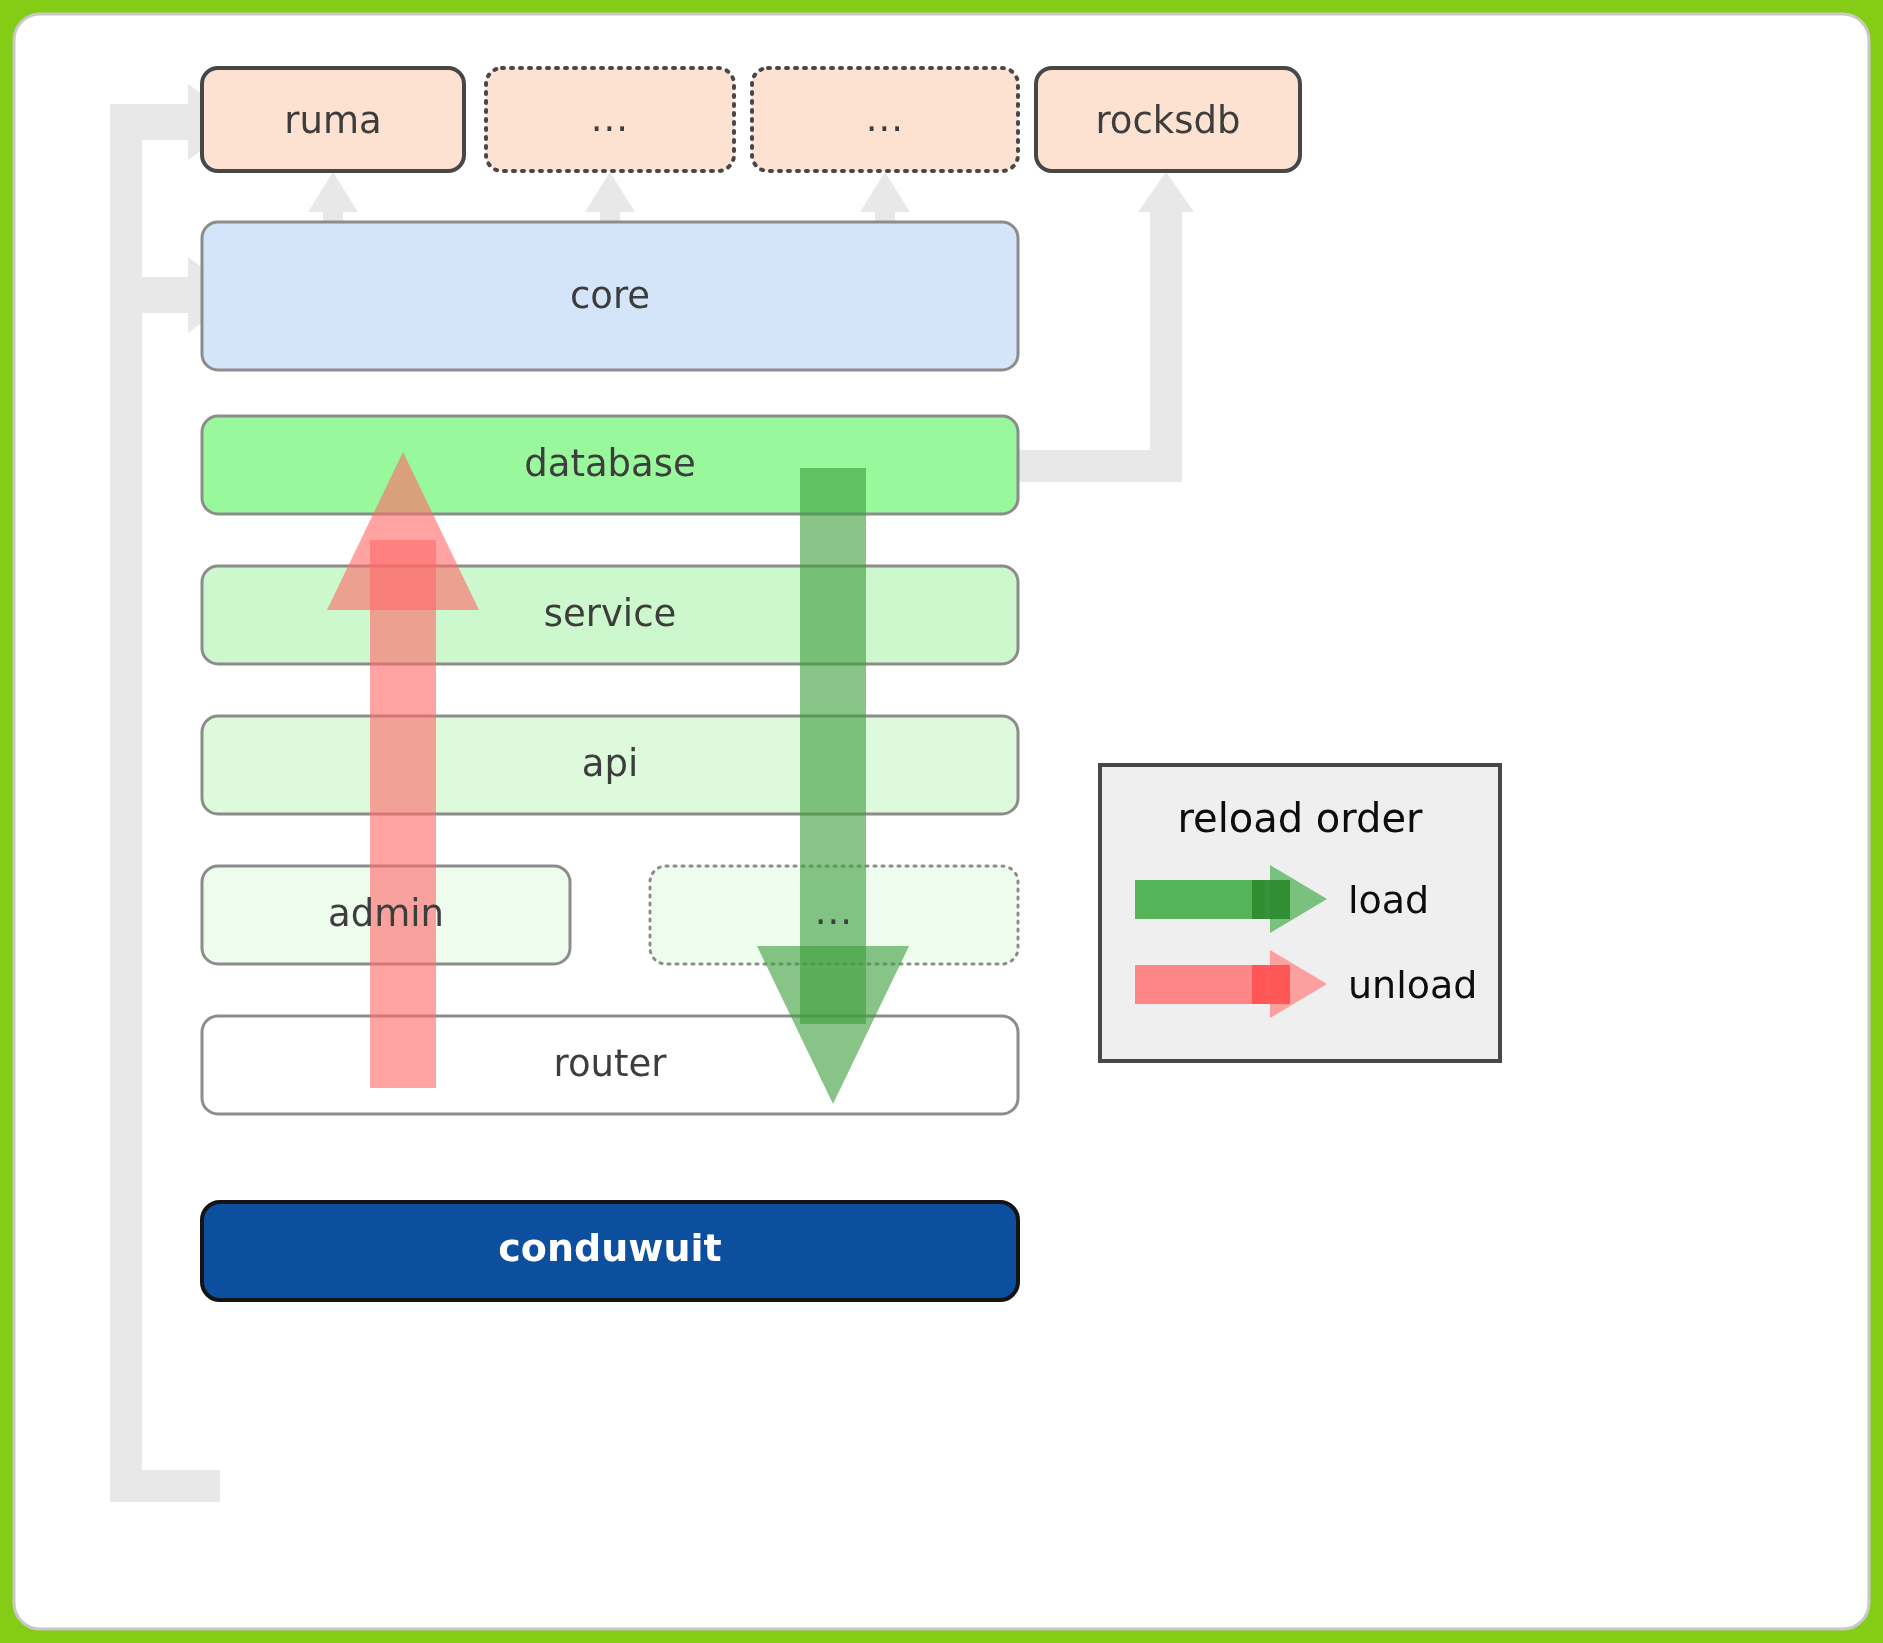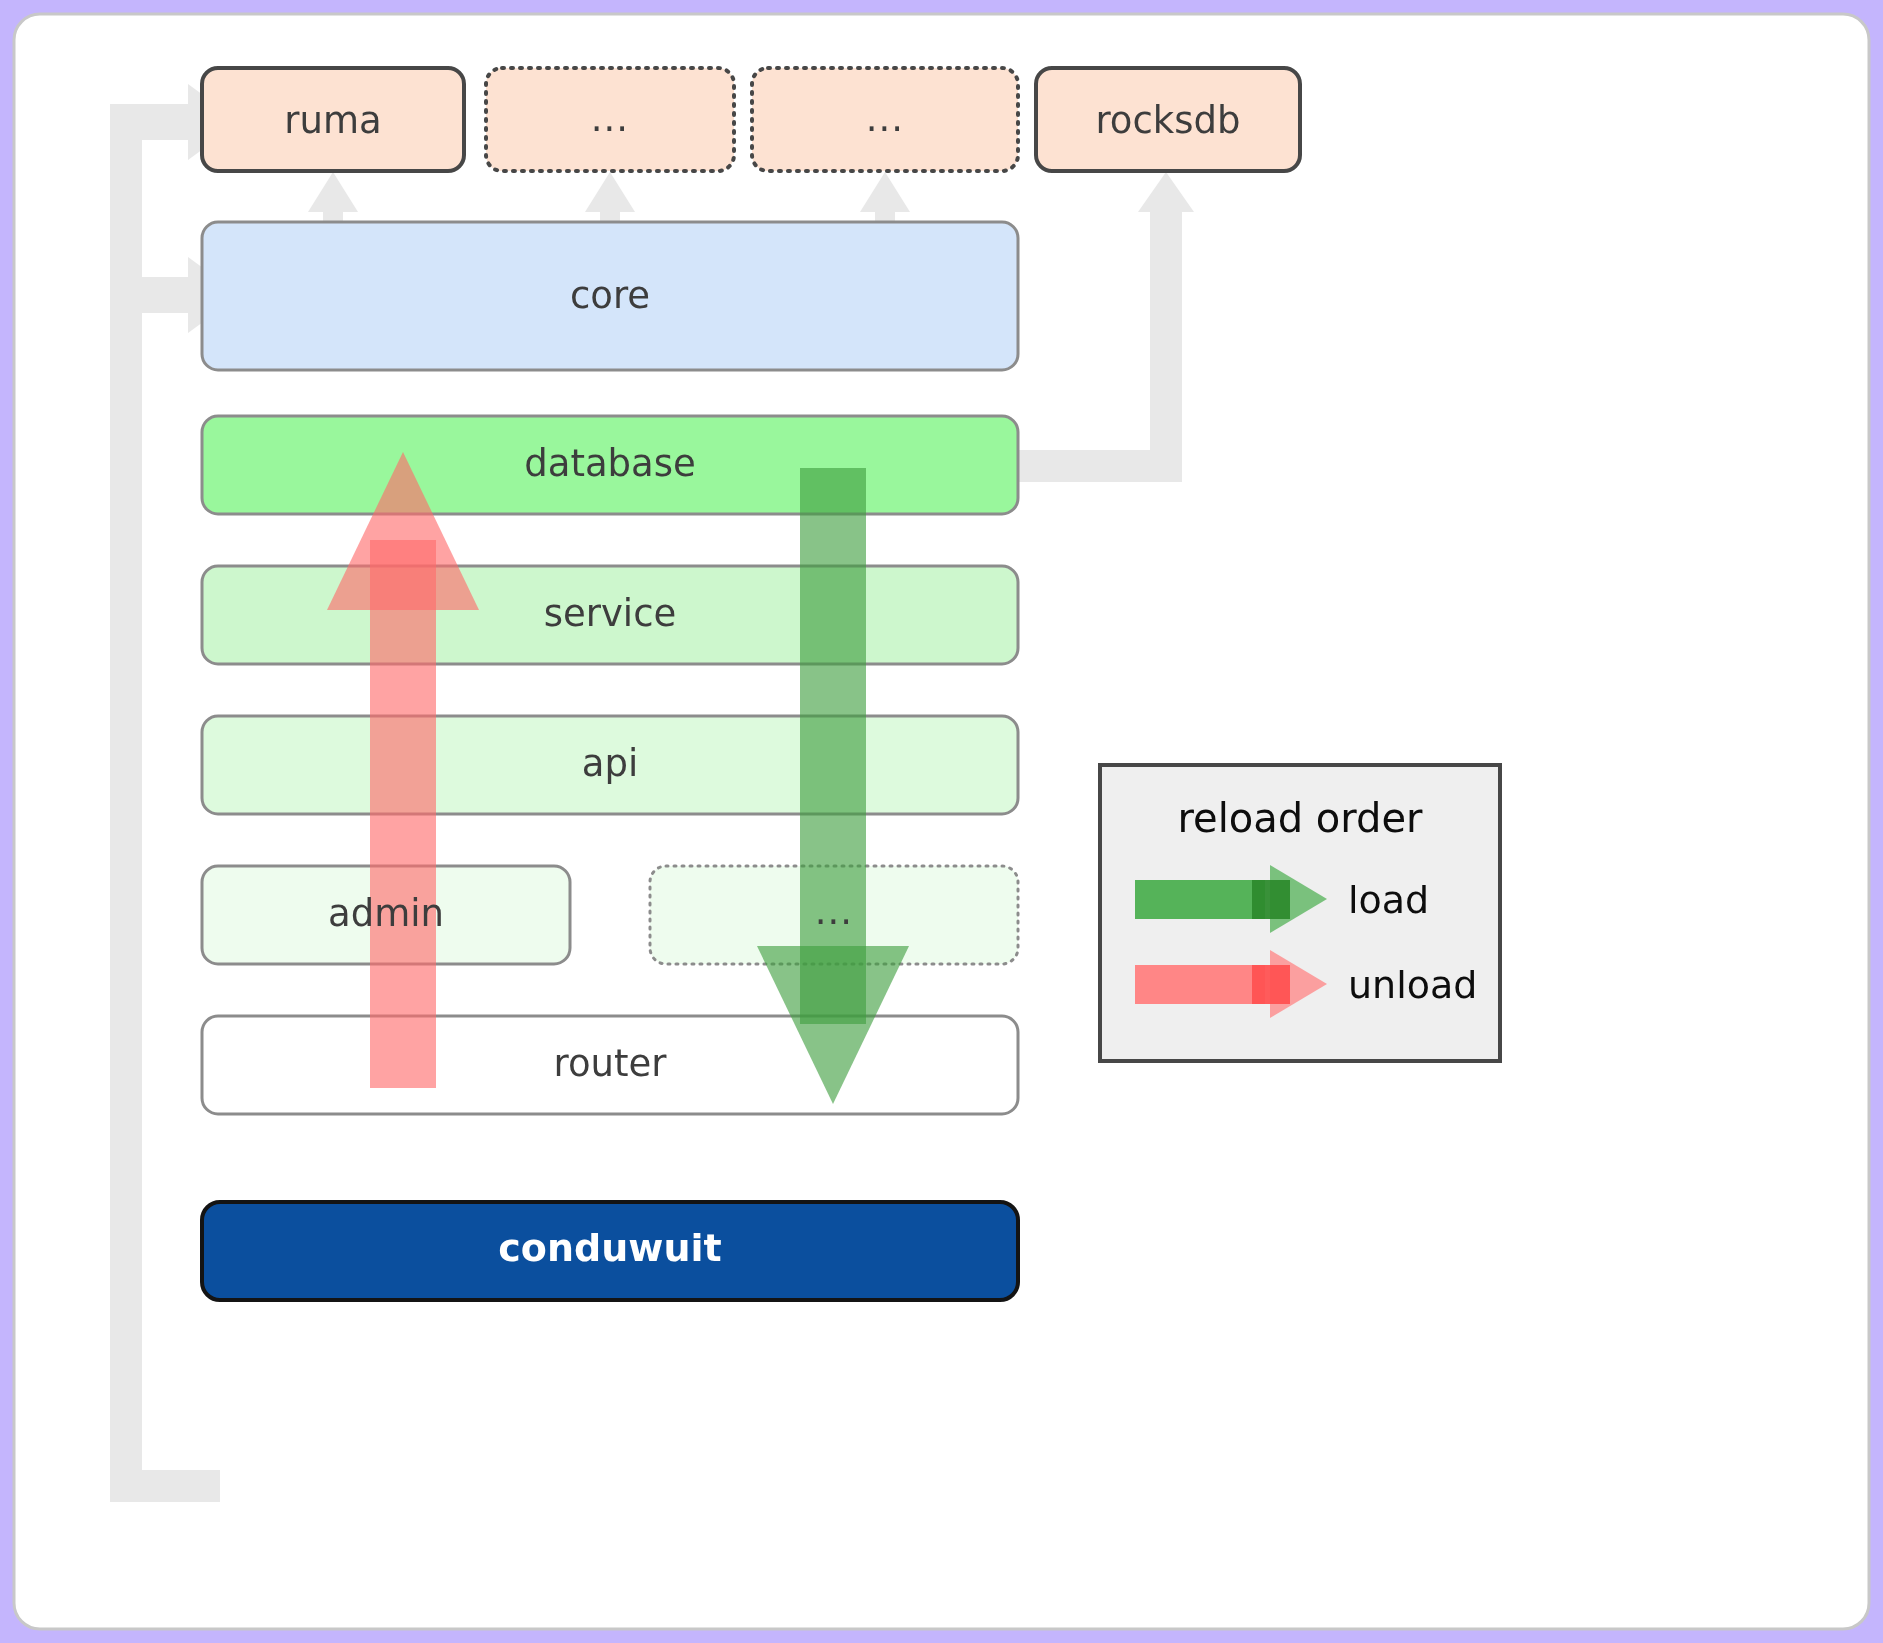--- a/index.html
+++ b/index.html
@@ -10,21 +10,21 @@
   body {
     width: 1883px;
     height: 1643px;
     font-family: "DejaVu Sans", "Liberation Sans", sans-serif;
     overflow: hidden;
   }
   #stage {
     position: relative;
     width: 1883px;
     height: 1643px;
-    background: #c4b5fd;
+    background: #84cc16;
   }
   #diagram-svg {
     display: block;
     width: 1883px;
     height: 1643px;
   }
   .box-label {
     font-family: "DejaVu Sans", "Liberation Sans", sans-serif;
     fill: #3d3d3d;
     font-size: 37px;

